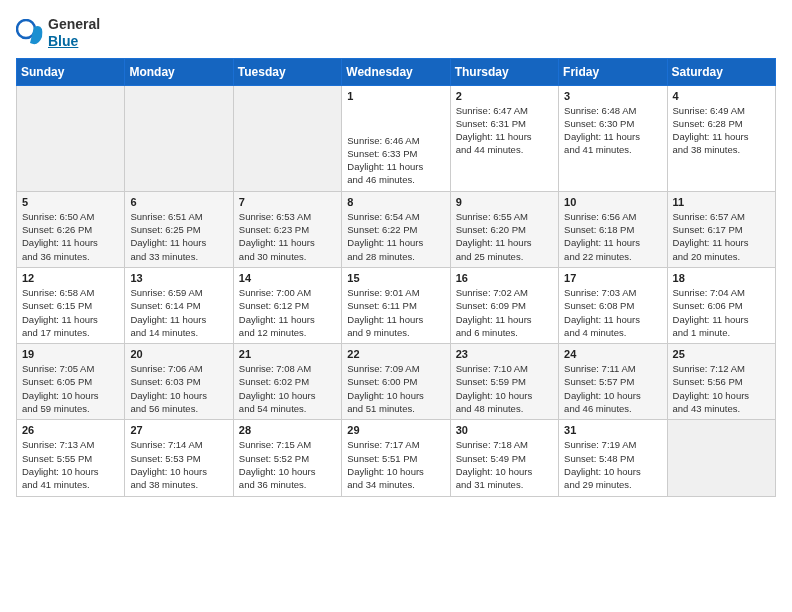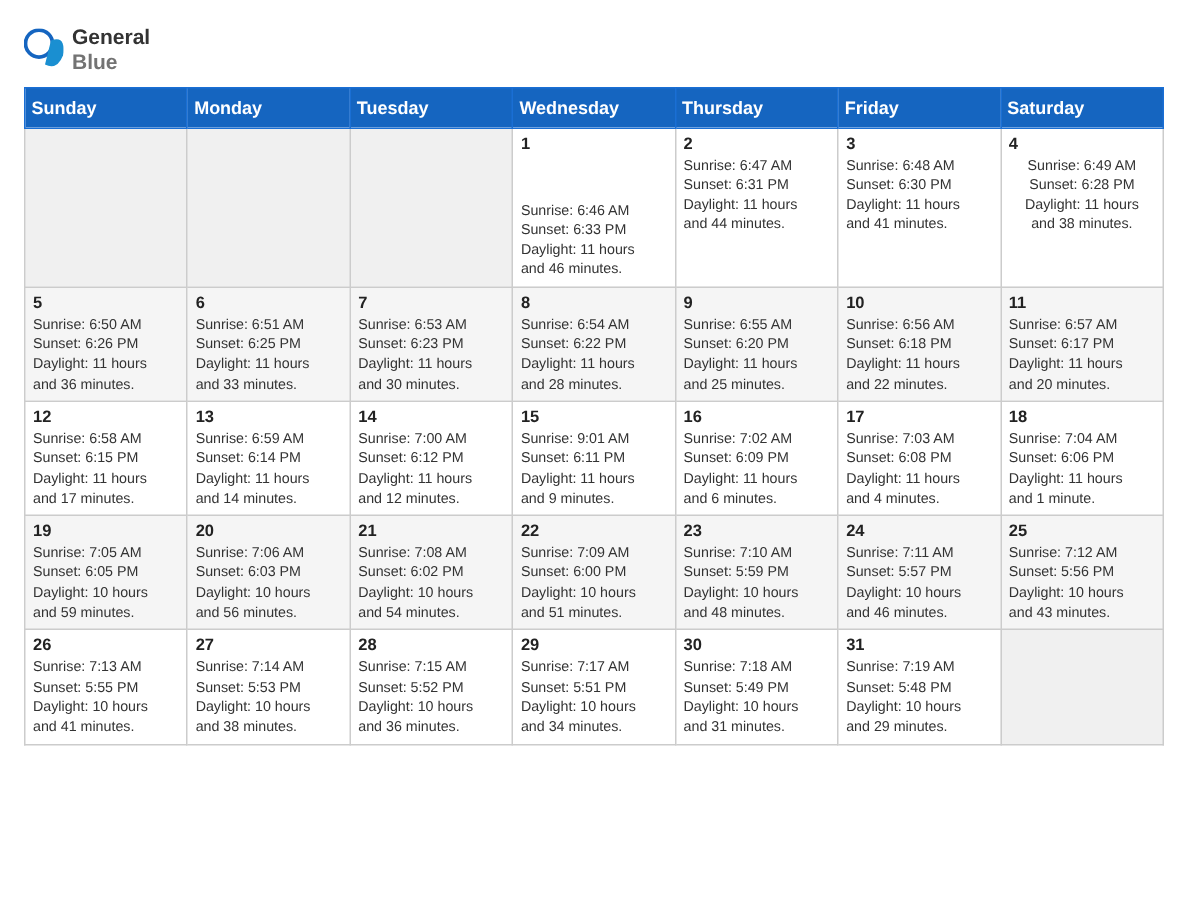--- a/index.html
+++ b/index.html
@@ -19,21 +19,21 @@
       display: flex;
       align-items: center;
       gap: 4px;
     }
     .logo-text {
       font-size: 14px;
       font-weight: bold;
       line-height: 1.2;
     }
     .logo-general { color: #333; }
-    .logo-blue { color: #737373; }
+    .logo-blue { color: #0369a1; text-decoration: underline; }
     .logo-icon {
       width: 28px;
       height: 28px;
     }
     .title-block {
       text-align: right;
     }
     .month-title {
       font-size: 32px;
       font-weight: bold;
@@ -137,21 +137,21 @@
         </td>
         <td>
           <div class="day-num">3</div>
           <div class="day-info" style="white-space: pre-line;">Sunrise: 6:48 AM
 Sunset: 6:30 PM
 Daylight: 11 hours
 and 41 minutes.</div>
         </td>
         <td>
           <div class="day-num">4</div>
-          <div class="day-info" style="white-space: pre-line; text-align: center;">Sunrise: 6:49 AM
+          <div class="day-info" style="white-space: pre-line;">Sunrise: 6:49 AM
 Sunset: 6:28 PM
 Daylight: 11 hours
 and 38 minutes.</div>
         </td>
       </tr>
       <tr>
         <td>
           <div class="day-num">5</div>
           <div class="day-info" style="white-space: pre-line;">Sunrise: 6:50 AM
 Sunset: 6:26 PM

